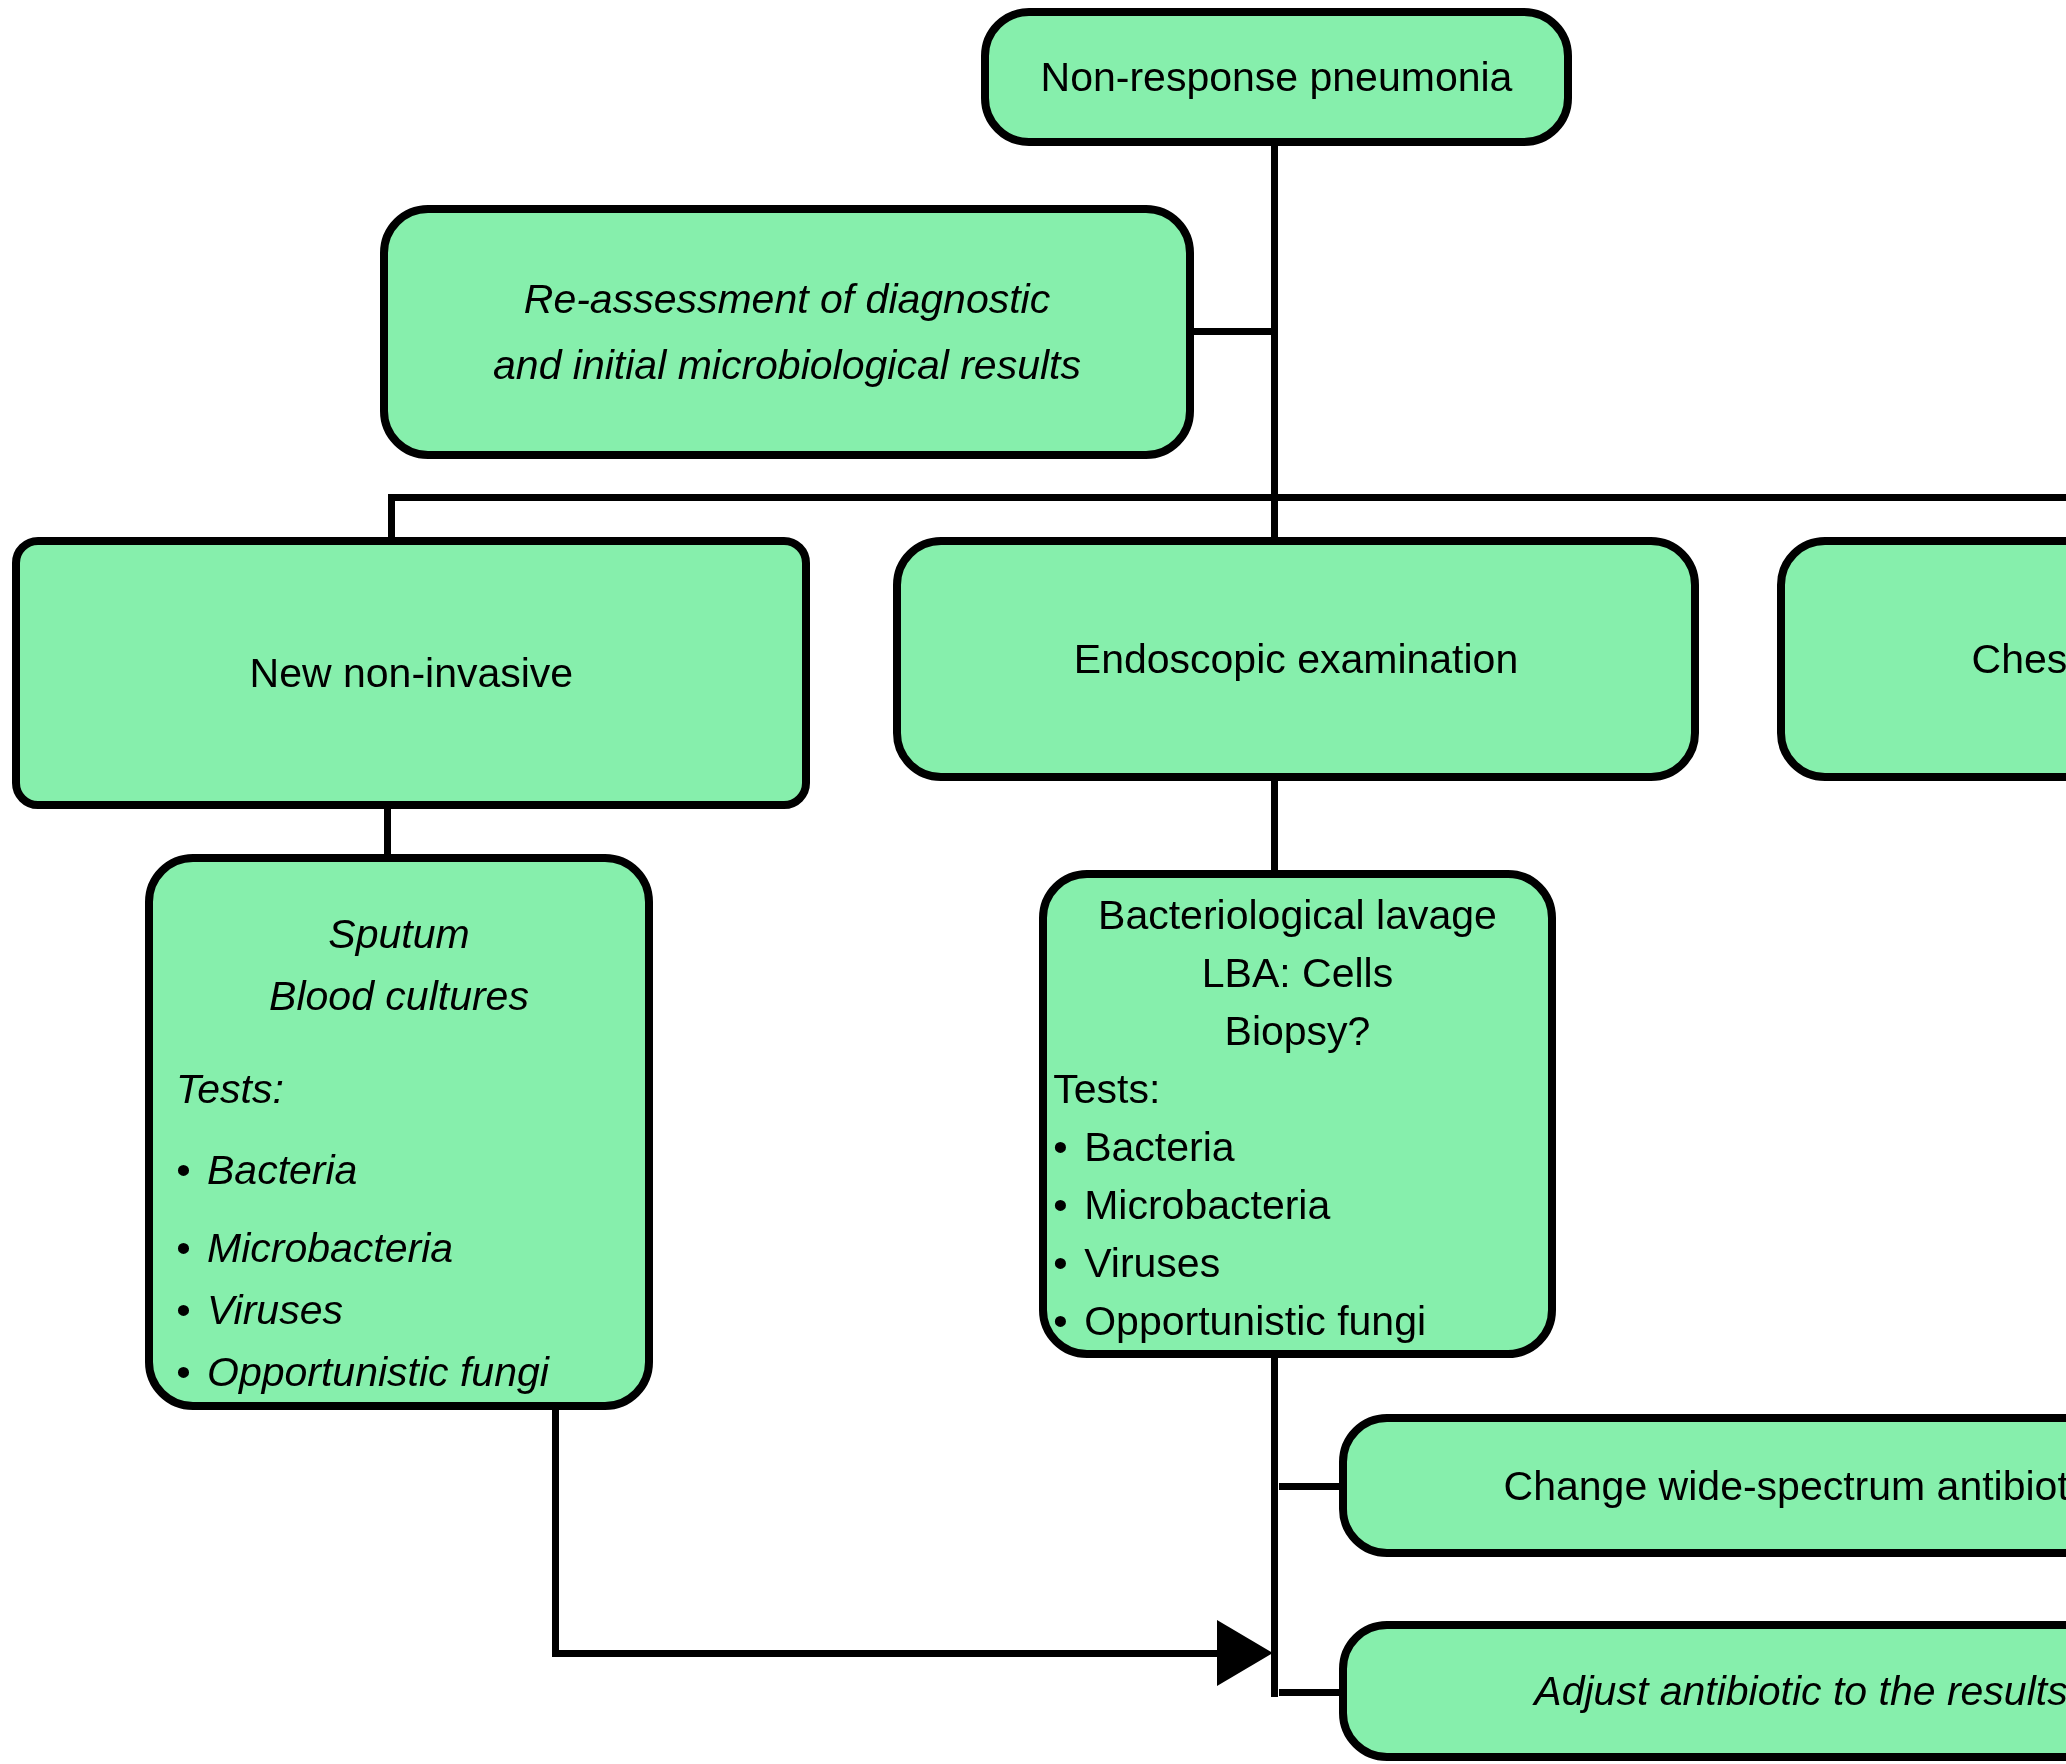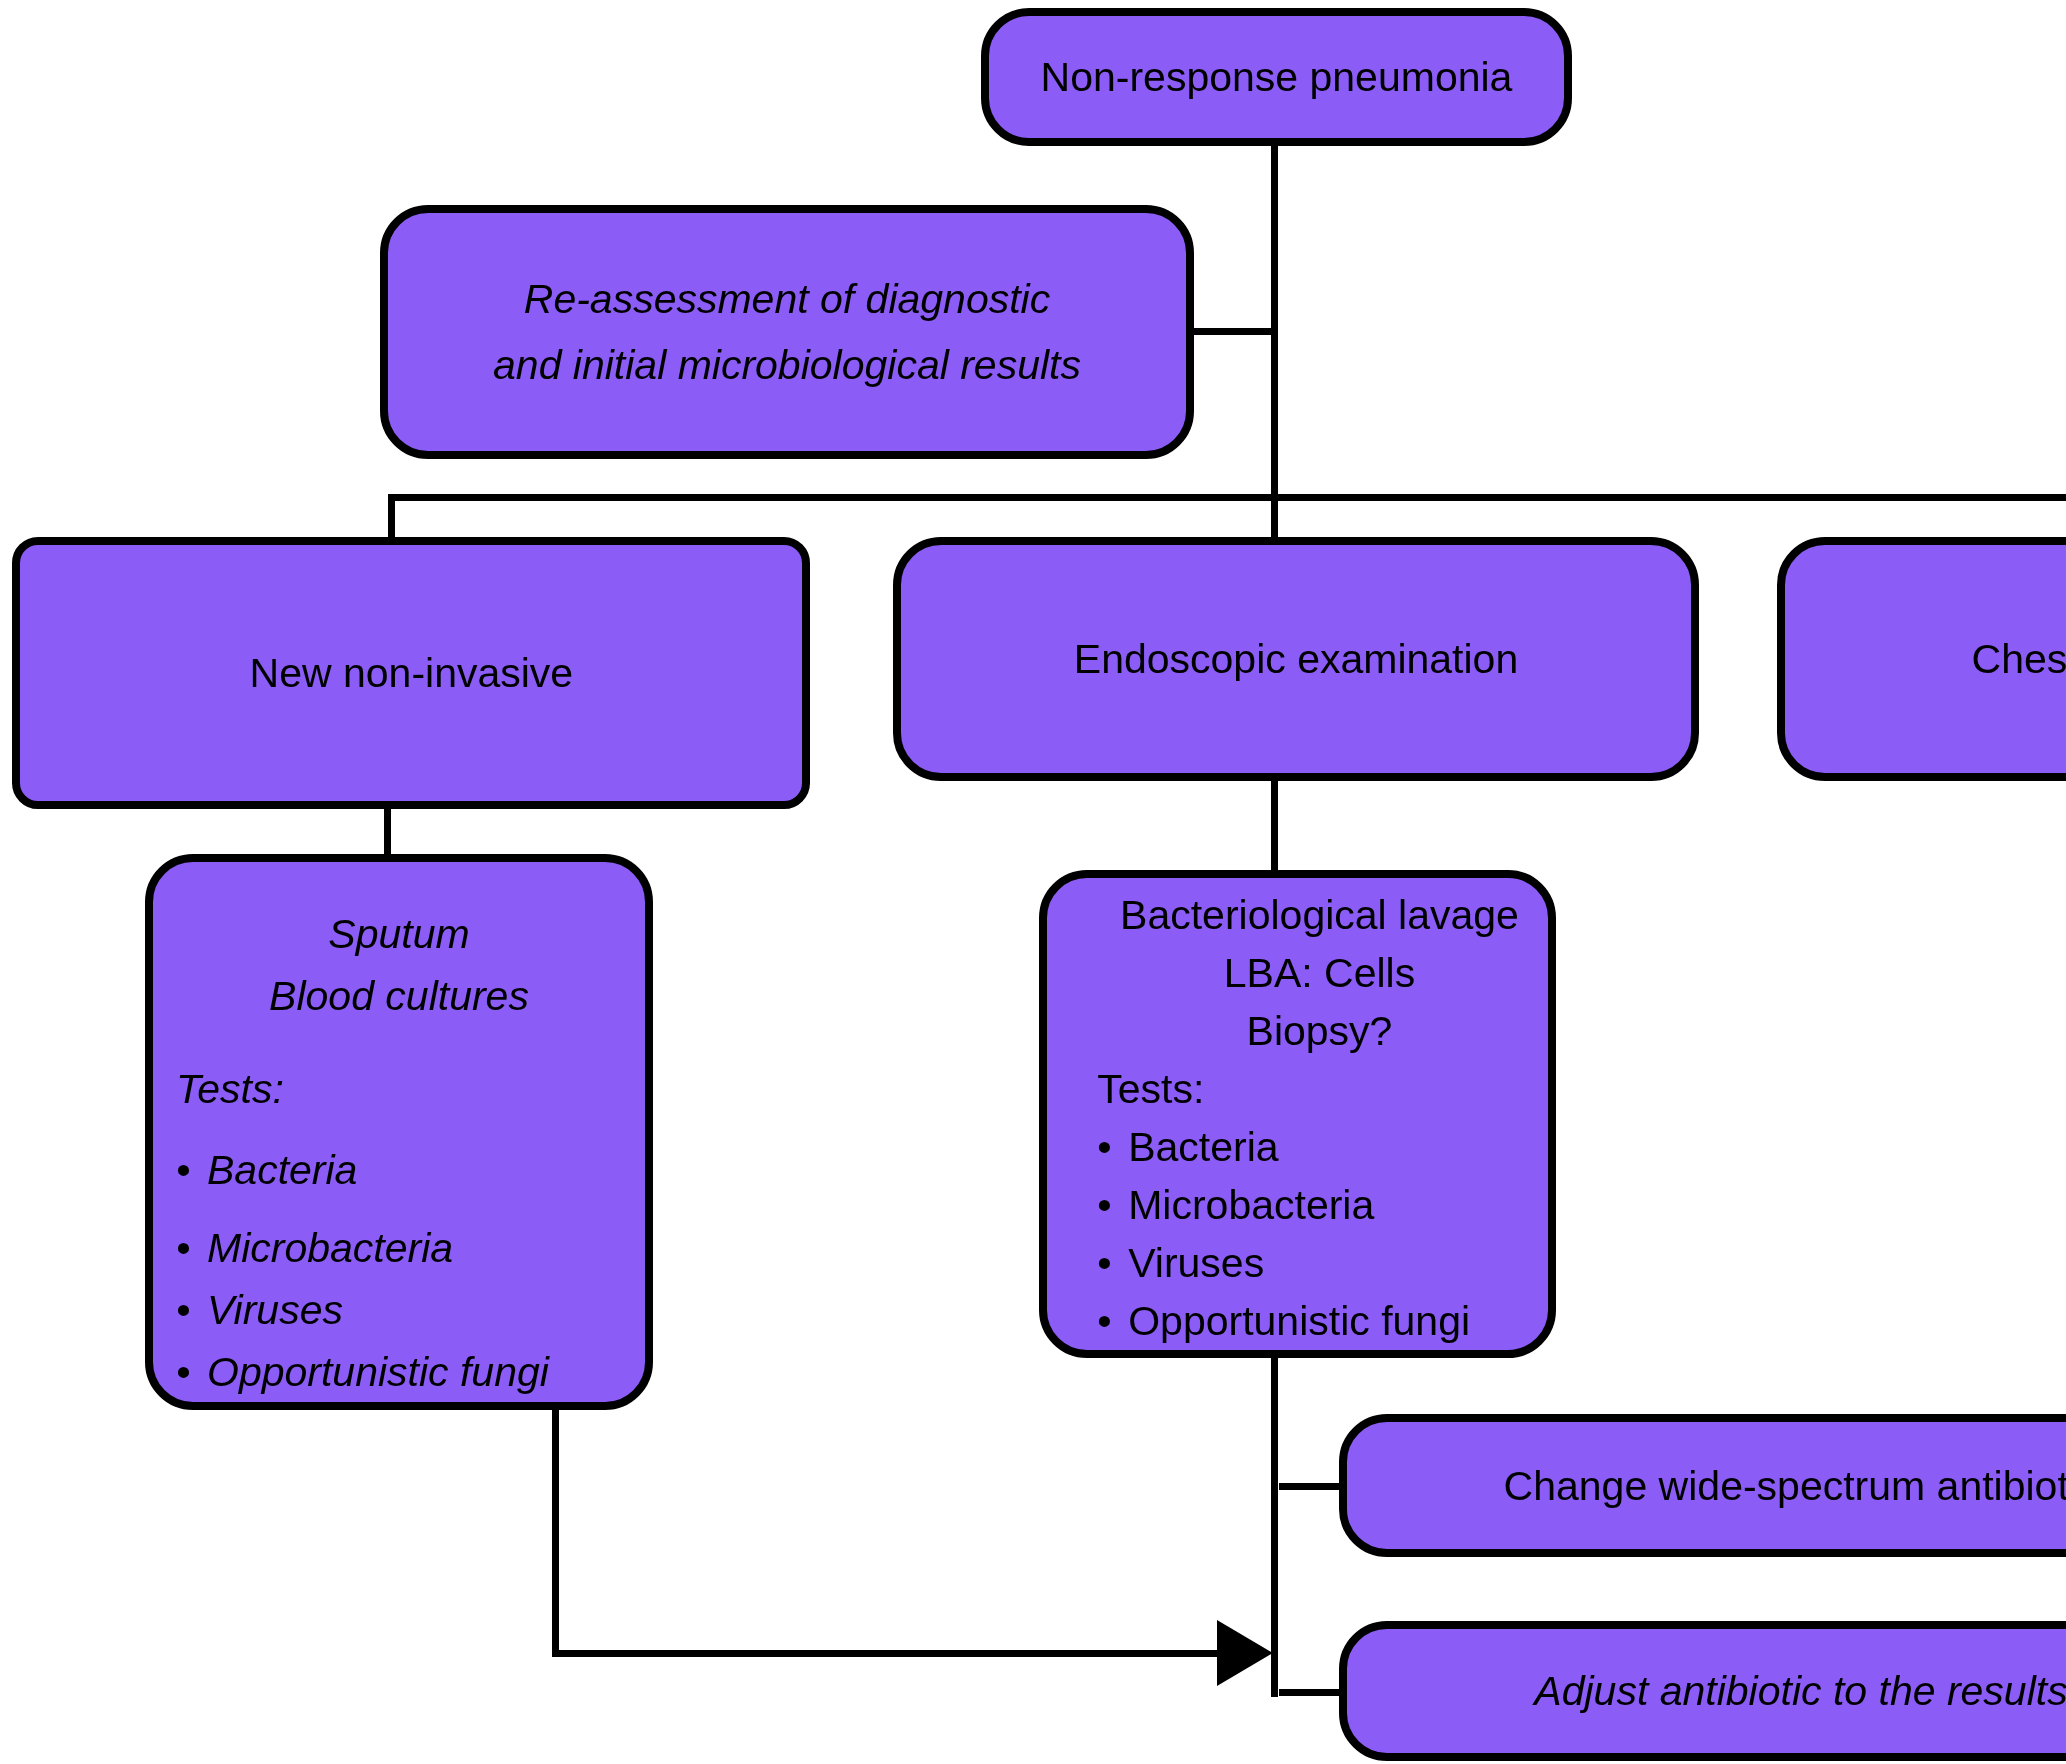--- a/index.html
+++ b/index.html
@@ -13,21 +13,21 @@
     height: 1764px;
     background: #ffffff;
     font-family: "Liberation Sans", "DejaVu Sans", sans-serif;
     color: #000000;
   }
   .node {
     position: absolute;
     box-sizing: border-box;
     border: 8.3px solid #000000;
     border-radius: 48px;
-    background: #8b5cf6;
+    background: #86efac;
     font-size: 41px;
     line-height: 66px;
     text-align: center;
   }
   .node.center {
     display: flex;
     flex-direction: column;
     align-items: center;
     justify-content: center;
   }
@@ -35,21 +35,21 @@
     position: absolute;
     background: #000000;
   }
   
   #node-root        { left: 981px; top: 8.3px;   width: 591px; height: 138px; }
   #node-reassess    { left: 380px;  top: 205px;  width: 814px; height: 254px; font-style: italic; }
   #node-noninvasive { left: 12.4px;   top: 537px; width: 798px; height: 272px; border-radius: 26px; }
   #node-endoscopic  { left: 893px; top: 537px; width: 806px; height: 244px; }
   #node-imaging     { left: 1777px; top: 537px; width: 769px; height: 244px; }
   #node-nidetail    { left: 145px;  top: 854px; width: 508px; height: 556px; text-align: left; font-style: italic; }
-  #node-endodetail  { left: 1039px; top: 870px; width: 517px; height: 488px; text-align: left; padding-left: 44px; }
+  #node-endodetail  { left: 1039px; top: 870px; width: 517px; height: 488px; text-align: left; }
   #node-change      { left: 1339px; top: 1414px; width: 924px; height: 143px; }
   #node-adjust      { left: 1339px; top: 1621px; width: 924px; height: 140px; font-style: italic; }
 
   
   #node-nidetail .hdr { text-align: center; line-height: 62px; }
   #node-nidetail .hdr.first { margin-top: 41px; }
   #node-nidetail .tests { margin-top: 31px; padding-left: 23px; line-height: 62px; }
   #node-nidetail .bullet-row { padding-left: 23px; line-height: 62px; }
   #node-nidetail .b1 { margin-top: 18.6px; }
   #node-nidetail .b2 { margin-top: 16.5px; }

